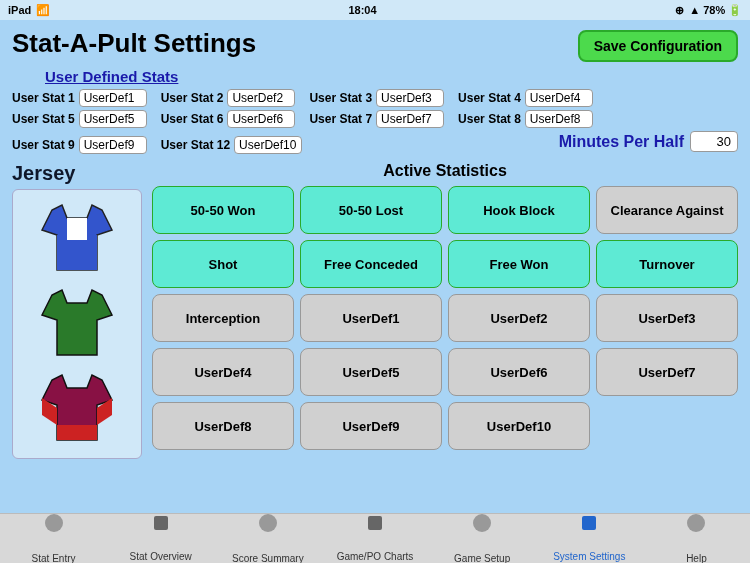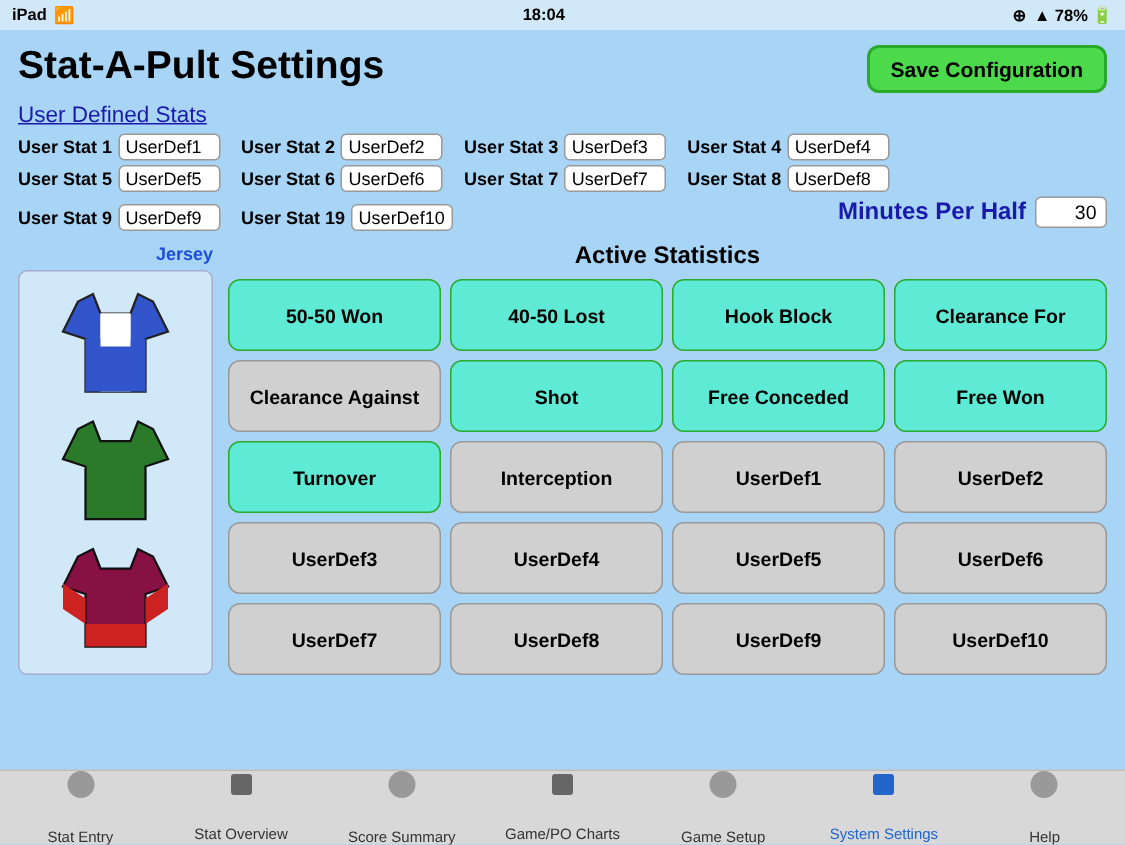--- a/index.html
+++ b/index.html
@@ -54,24 +54,25 @@
       border: 2px solid #2aaa2a;
       border-radius: 8px;
       padding: 6px 14px;
       cursor: pointer;
       margin-top: 2px;
     }
 
     
     .section-title {
       font-size: 15px;
-      font-weight: normal;
+      font-weight: bold;
       color: #1a1aaa;
       margin-bottom: 4px;
       text-decoration: underline;
+      margin-left: 33px;
     }
     .user-stats-grid {
       display: flex;
       flex-direction: column;
       gap: 3px;
       margin-bottom: 4px;
     }
     .user-stats-row {
       display: flex;
       gap: 14px;
@@ -127,24 +128,24 @@
       gap: 10px;
       align-items: flex-start;
     }
 
     
     .jersey-col {
       width: 130px;
       flex-shrink: 0;
     }
     .jersey-col-title {
-      font-size: 12px;
+      font-size: 20px;
       font-weight: bold;
-      color: #1d4ed8;
-      text-align: right;
+      color: #0f172a;
+      text-align: left;
       margin-bottom: 4px;
     }
     .jersey-box {
       background: #d0e8f8;
       border: 1px solid #aac;
       border-radius: 6px;
       width: 130px;
       height: 270px;
       display: flex;
       flex-direction: column;
@@ -316,21 +317,21 @@
       </div>
     </div>
 
     <div style="display:flex; align-items:center; justify-content:space-between;">
       <div class="user-stats-row">
         <div class="user-stat-item">
           <span class="user-stat-label">User Stat 9</span>
           <input class="user-stat-input" value="UserDef9" style="">
         </div>
         <div class="user-stat-item">
-          <span class="user-stat-label">User Stat 19</span>
+          <span class="user-stat-label">User Stat 12</span>
           <input class="user-stat-input" value="UserDef10" style="">
         </div>
       </div>
       <div class="minutes-row">
         <span class="minutes-label">Minutes Per Half</span>
         <input class="minutes-input" value="30" style="">
       </div>
     </div>
 
   </div>
@@ -360,23 +361,22 @@
         </svg>
 
       </div>
     </div>
 
     <div class="active-stats-col">
       <div class="active-stats-title">Active Statistics</div>
       <div class="stats-grid" id="stats-grid">
 
       <div class="stat-btn green">50-50 Won</div>
-          <div class="stat-btn green">40-50 Lost</div>
+          <div class="stat-btn green">50-50 Lost</div>
           <div class="stat-btn green">Hook Block</div>
-          <div class="stat-btn green">Clearance For</div>
           <div class="stat-btn gray">Clearance Against</div>
           <div class="stat-btn green">Shot</div>
           <div class="stat-btn green">Free Conceded</div>
           <div class="stat-btn green">Free Won</div>
           <div class="stat-btn green">Turnover</div>
           <div class="stat-btn gray">Interception</div>
           <div class="stat-btn gray">UserDef1</div>
           <div class="stat-btn gray">UserDef2</div>
           <div class="stat-btn gray">UserDef3</div>
           <div class="stat-btn gray">UserDef4</div>

